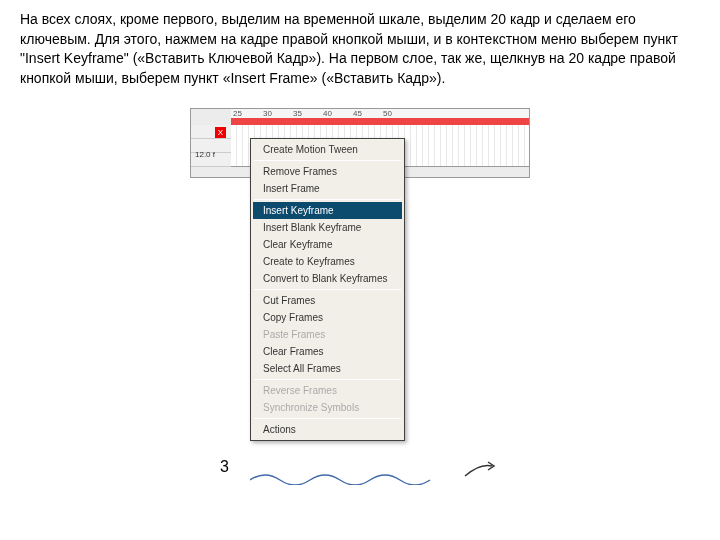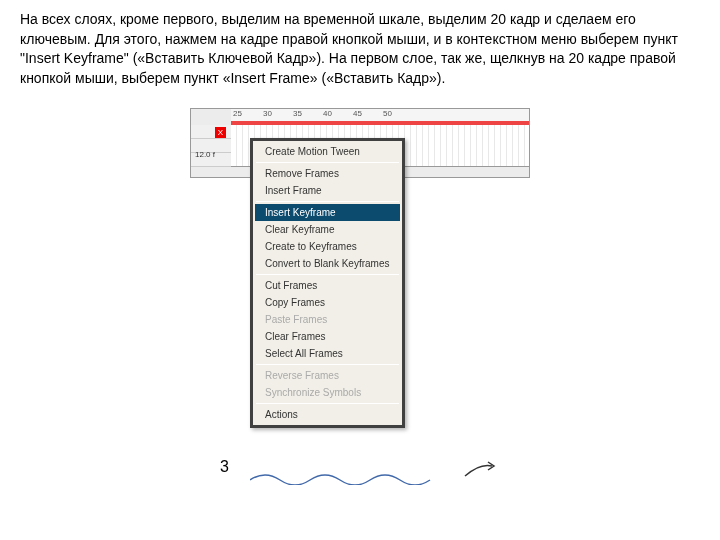--- a/index.html
+++ b/index.html
@@ -32,23 +32,23 @@
       background: #ececec;
       border: 1px solid #999;
     }
     .ruler {
       position: absolute;
       top: 0;
       left: 40px;
       right: 0;
       height: 16px;
       background: #f5f5f5;
-      border-bottom: 4px solid #ef4444;
+      border-bottom: 7px solid #ef4444;
       display: flex;
-      align-items: flex-start;
+      align-items: flex-end;
       font-size: 8px;
       color: #555;
     }
     .ruler-num {
       width: 30px;
       text-align: left;
       padding-left: 2px;
     }
     .layer-strip {
       position: absolute;
@@ -90,21 +90,21 @@
       left: 4px;
       font-size: 8px;
       color: #333;
     }
     .context-menu {
       position: absolute;
       top: 30px;
       left: 60px;
       width: 155px;
       background: #f1efe7;
-      border: 3px solid #404040;
+      border: 1px solid #404040;
       box-shadow: 2px 2px 4px rgba(0,0,0,0.3);
       font-size: 10px;
       color: #333;
       padding: 2px;
     }
     .menu-item {
       padding: 3px 10px;
       cursor: default;
     }
     .menu-item.selected {
@@ -174,20 +174,21 @@
     <div class="fps-label">12.0 f</div>
   </div>
 
   <div class="context-menu">
     <div class="menu-item">Create Motion Tween</div>
     <div class="menu-sep"></div>
     <div class="menu-item">Remove Frames</div>
     <div class="menu-item">Insert Frame</div>
     <div class="menu-sep"></div>
     <div class="menu-item selected">Insert Keyframe</div>
+    <div class="menu-item">Insert Blank Keyframe</div>
     <div class="menu-item">Clear Keyframe</div>
     <div class="menu-item">Create to Keyframes</div>
     <div class="menu-item">Convert to Blank Keyframes</div>
     <div class="menu-sep"></div>
     <div class="menu-item">Cut Frames</div>
     <div class="menu-item">Copy Frames</div>
     <div class="menu-item disabled">Paste Frames</div>
     <div class="menu-item">Clear Frames</div>
     <div class="menu-item">Select All Frames</div>
     <div class="menu-sep"></div>

